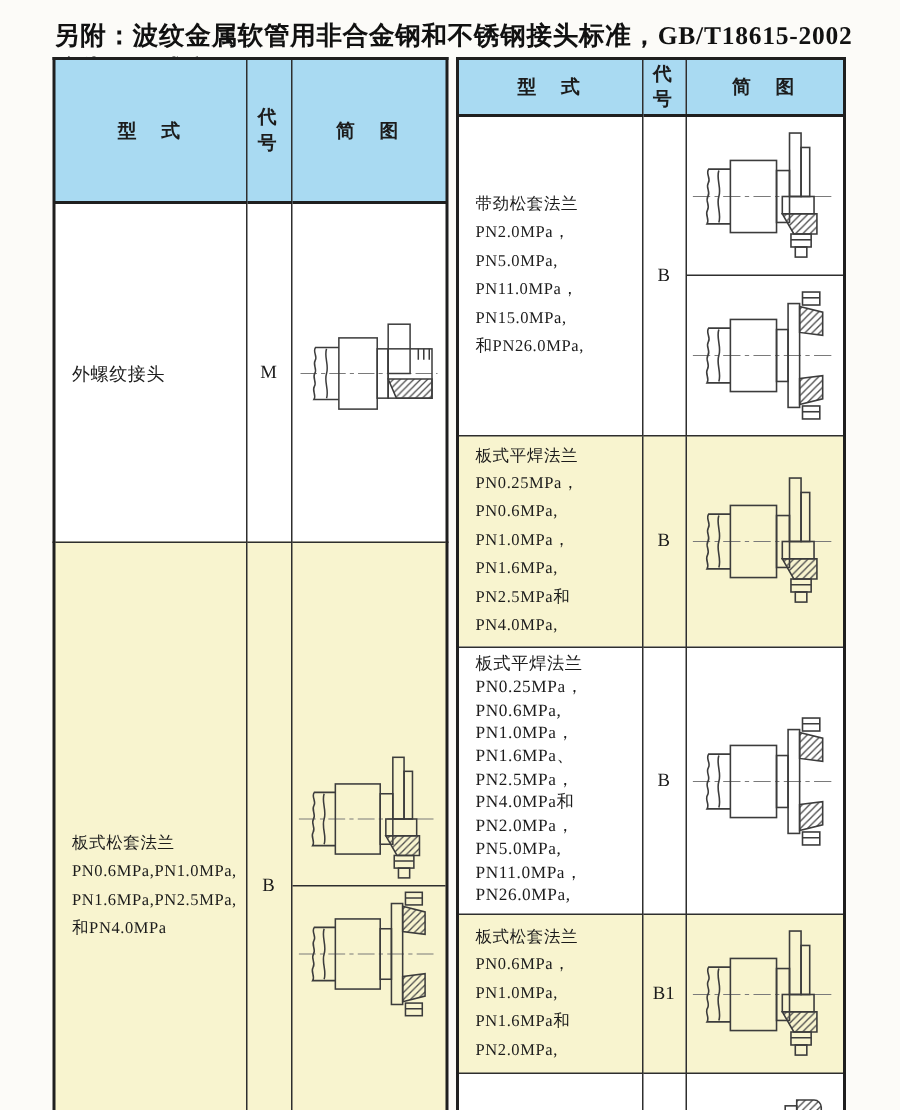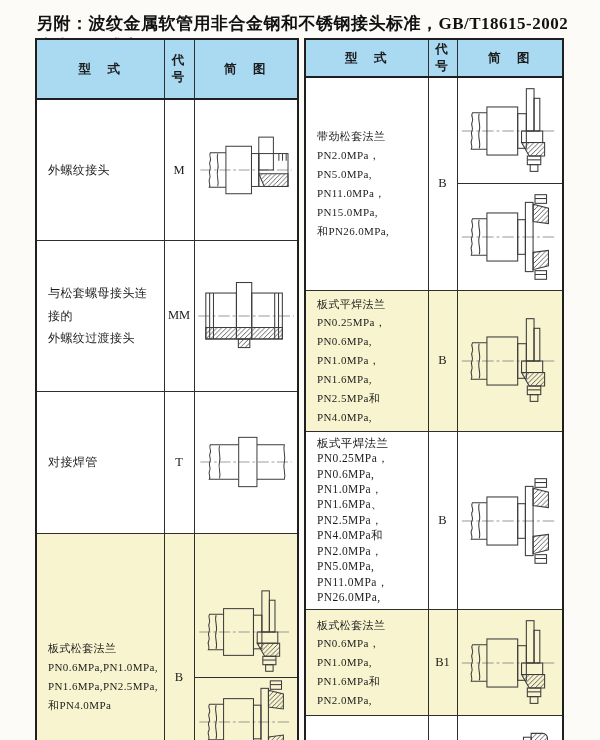--- a/index.html
+++ b/index.html
@@ -88,51 +88,22 @@
             <rect x="58" y="28" width="8" height="36"></rect>
             <rect x="66" y="10" width="16" height="36"></rect>
             <rect x="66" y="28" width="32" height="36"></rect>
             <path d="M88 28 v8 M92 28 v8 M96 28 v8"></path>
             <polygon class="h" points="66,50 98,50 98,64 72,64"></polygon>
           </svg>
         </td>
       </tr>
 
 
-      <tr class="lr3">
-        <td class="type">与松套螺母接头连接的
-外螺纹过渡接头</td>
-        <td class="code">MM</td>
-        <td class="diagram">
-          <svg class="dg" width="100" height="88" viewBox="0 0 104 92">
-            <line class="cl" x1="2" y1="46" x2="102" y2="46"></line>
-            <rect x="10" y="22" width="32" height="48"></rect>
-            <rect x="42" y="11" width="16" height="59"></rect>
-            <rect x="58" y="22" width="32" height="48"></rect>
-            <path d="M14 22 v48 M18 22 v48 M82 22 v48 M86 22 v48"></path>
-            <polygon class="h" points="10,58 90,58 90,70 10,70"></polygon>
-            <rect class="h" x="44" y="70" width="12" height="9"></rect>
-          </svg>
-        </td>
-      </tr>
-
-
-      <tr class="lr5">
-        <td class="type">对接焊管</td>
-        <td class="code">T</td>
-        <td class="diagram">
-          <svg class="dg" width="100" height="84" viewBox="0 0 104 92">
-            <line class="cl" x1="2" y1="46" x2="102" y2="46"></line>
-            <path d="M44 27 H13 c-2.5 3.2 1.8 6.3 -0.3 9.5 c-2 3.2 1.8 6.3 -0.3 9.5 c-2 3.2 1.8 6.3 -0.3 9.5 c-2 3.2 1.8 6.3 -0.3 9.5 H44"></path>
-            <path d="M23 28 c-2 6 2 12 0 18 c-2 6 2 12 0 18"></path>
-            <rect x="44" y="19" width="20" height="54"></rect>
-            <path d="M64 27 h30 c-2 6.5 2 12.5 0 19 c-2 6.5 2 12.5 0 19 h-30"></path>
-          </svg>
-        </td>
-      </tr>
+
+
 
       <tr class="lr6 hl">
         <td class="type pn">板式松套法兰
 PN0.6MPa,PN1.0MPa,
 PN1.6MPa,PN2.5MPa,
 和PN4.0MPa</td>
         <td class="code">B</td>
         <td class="diagram split">
           <div class="sub" style="height:89px">
             <svg class="dg" width="100" height="86" viewBox="0 0 104 92">

